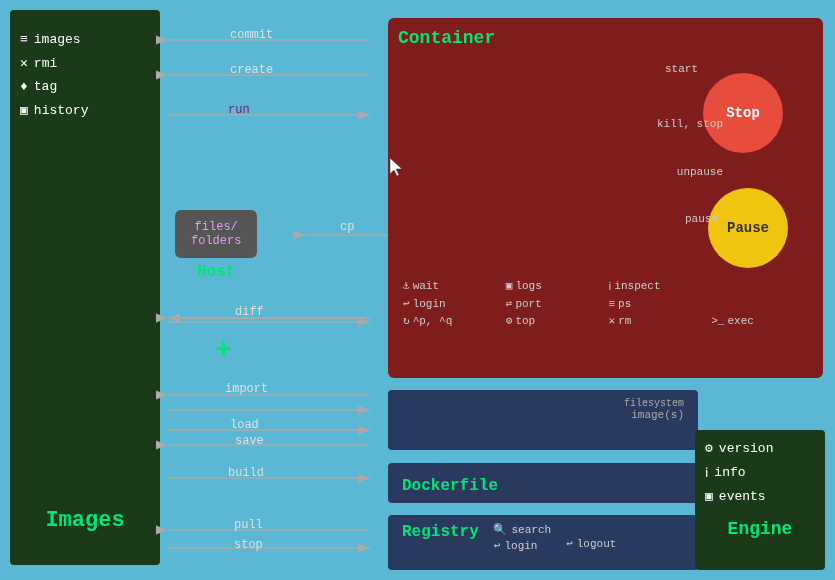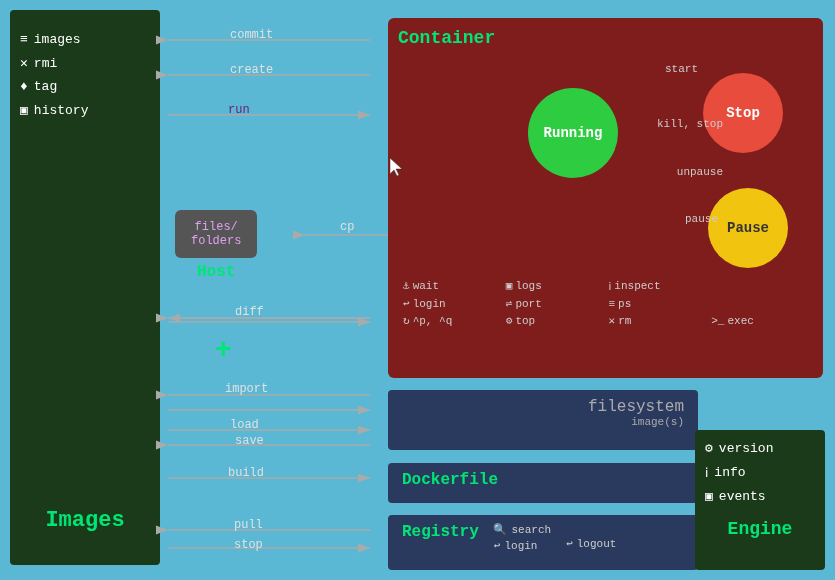--- a/index.html
+++ b/index.html
@@ -196,23 +196,20 @@
 
   <div style="position:absolute;left:234px;top:518px;color:#e0e0e0;font-size:12px;font-family:'Courier New',monospace;">pull</div>
 
   <div style="position:absolute;left:234px;top:538px;color:#e0e0e0;font-size:12px;font-family:'Courier New',monospace;">stop</div>
 
   <div class="container-box" style="position:absolute;left:388px;top:18px;width:435px;height:360px;background:#7f1d1d;border-radius:6px;">
     <div class="container-title" style="color:#00e676;font-size:18px;font-weight:bold;font-family:'Courier New',monospace;">Container</div>
 
     <div style="position:relative;height:220px;">
 
-      <div style="position:absolute;left:130px;top:30px;width:90px;height:90px;background:#2ecc40;border-radius:50%;display:flex;align-items:center;justify-content:center;color:white;font-weight:bold;font-size:14px;font-family:'Courier New',monospace;">
-        <span>Running</span>
-      </div>
 
       <div style="position:absolute;right:30px;top:15px;width:80px;height:80px;background:#e74c3c;border-radius:50%;display:flex;align-items:center;justify-content:center;color:white;font-weight:bold;font-size:14px;font-family:'Courier New',monospace;">
         <span>Stop</span>
       </div>
 
       <div style="position:absolute;right:25px;top:130px;width:80px;height:80px;background:#f1c40f;border-radius:50%;display:flex;align-items:center;justify-content:center;color:#333;font-weight:bold;font-size:14px;font-family:'Courier New',monospace;">
         <span>Pause</span>
       </div>
 
       <div style="position:absolute;right:115px;top:5px;color:#ccc;font-size:11px;font-family:'Courier New',monospace;">start</div>
@@ -275,25 +272,25 @@
     <div style="color:#00e676;font-size:16px;font-weight:bold;text-align:center;font-family:'Courier New',monospace;">Host</div>
   </div>
 
   <div style="position:absolute;left:390px;top:158px;">
     <svg width="14" height="18" viewBox="0 0 14 18">
       <polygon points="0,0 0,16 4,12 7,18 9,17 6,11 12,11" fill="white" stroke="#333" stroke-width="0.5"></polygon>
     </svg>
   </div>
 
   <div style="position:absolute;left:388px;top:390px;width:310px;height:60px;background:#2a3a5e;border-radius:4px;padding:8px 14px;font-family:'Courier New',monospace;">
-    <div style="color:#aaa;font-size:16px;text-align:right;">filesystem</div>
+    <div style="color:#aaa;font-size:10px;text-align:right;">filesystem</div>
     <div style="color:#aaa;font-size:11px;text-align:right;">image(s)</div>
   </div>
 
-  <div style="position:absolute;left:388px;top:463px;width:310px;height:40px;background:#2a3a5e;border-radius:4px;padding:8px 14px;display:flex;align-items:flex-start;font-family:'Courier New',monospace;">
+  <div style="position:absolute;left:388px;top:463px;width:310px;height:40px;background:#2a3a5e;border-radius:4px;padding:8px 14px;display:flex;align-items:flex-end;font-family:'Courier New',monospace;">
     <div style="color:#00e676;font-size:16px;font-weight:bold;">Dockerfile</div>
   </div>
 
   <div style="position:absolute;left:388px;top:515px;width:310px;height:55px;background:#2a3a5e;border-radius:4px;padding:8px 14px;font-family:'Courier New',monospace;">
     <div style="display:flex;align-items:flex-start;gap:15px;">
       <div style="color:#00e676;font-size:16px;font-weight:bold;">Registry</div>
       <div style="display:flex;flex-direction:column;gap:3px;">
         <div style="color:#ccc;font-size:11px;display:flex;align-items:center;gap:4px;">
           <span>🔍</span>
           <span>search</span>

